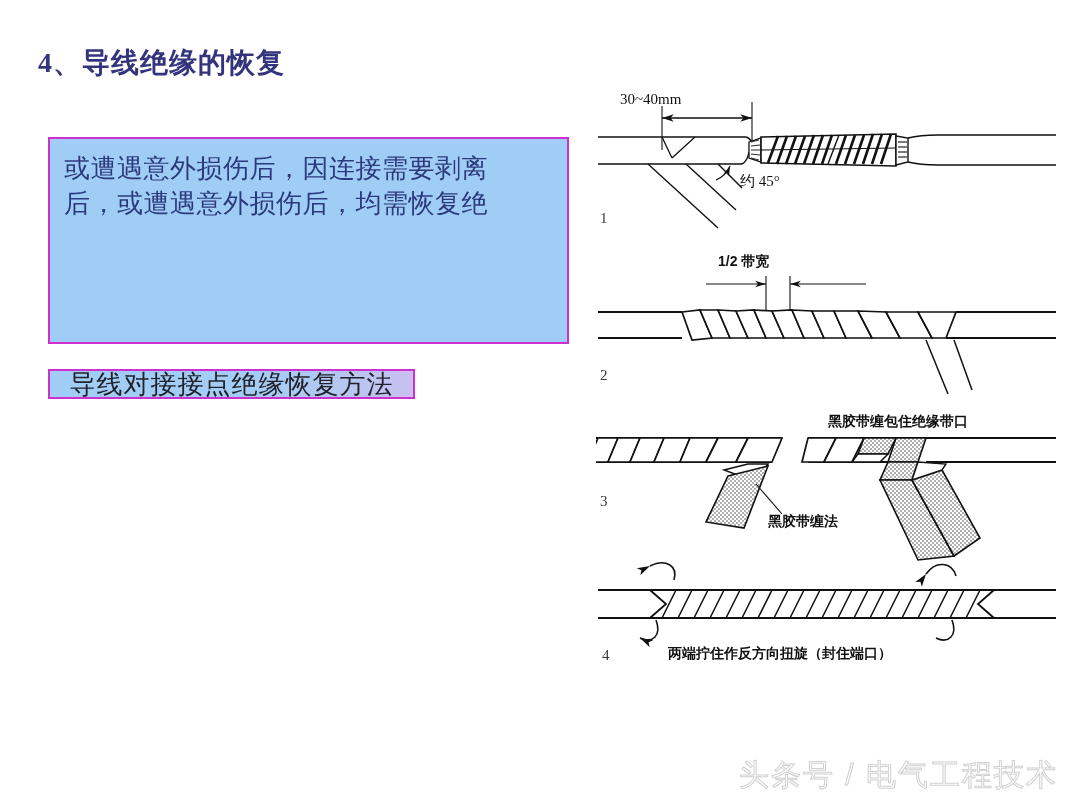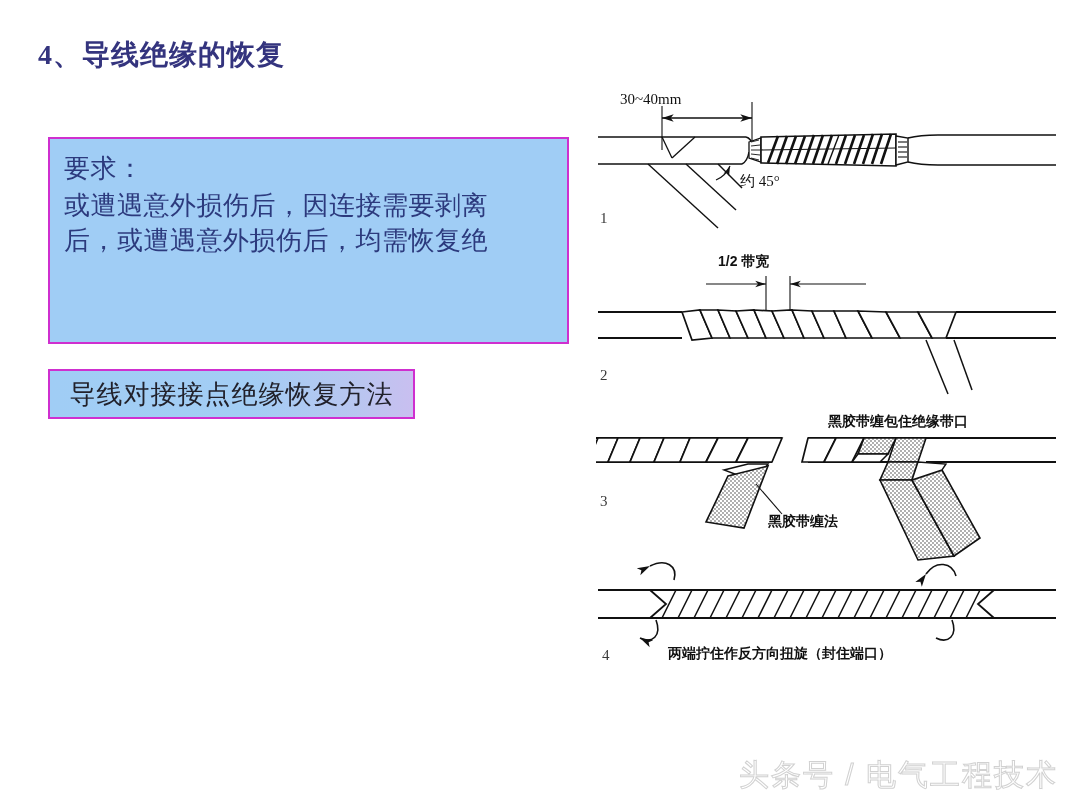--- a/index.html
+++ b/index.html
@@ -12,21 +12,21 @@
     height: 810px;
     position: relative;
     overflow: hidden;
     font-family: "Liberation Serif", "DejaVu Serif", serif;
   }
 
   
   .slide-title {
     position: absolute;
     left: 38px;
-    top: 36px;
+    top: 44px;
     font-size: 28px;
     font-weight: 600;
     color: #34347e;
     letter-spacing: 1px;
     white-space: nowrap;
   }
 
   
   .req-box {
     position: absolute;
@@ -49,21 +49,21 @@
   .req-line.head {
     margin-bottom: 2px;
   }
 
   
   .method-box {
     position: absolute;
     left: 48px;
     top: 369px;
     width: 367px;
-    height: 50px;
+    height: 30px;
     box-sizing: border-box;
     border: 2px solid #cf2fcf;
     background: linear-gradient(90deg, #a0cdf5 0%, #a3cdf4 55%, #b9c6f0 85%, #c9bff0 100%);
     display: flex;
     align-items: center;
     justify-content: center;
   }
   .method-box .label {
     color: #21212b;
     font-size: 26px;
@@ -112,21 +112,20 @@
     letter-spacing: 2px;
     opacity: 0.95;
   }
 </style>
 </head>
 <body>
 
 <div class="slide-title">4、导线绝缘的恢复</div>
 
 <div class="req-box">
-  <div class="req-line head">要求：</div>
   <div class="req-line">或遭遇意外损伤后，因连接需要剥离</div>
   <div class="req-line">后，或遭遇意外损伤后，均需恢复绝</div>
 </div>
 
 <div class="method-box">
   <span class="label">导线对接接点绝缘恢复方法</span>
 </div>
 
 <div class="figure">
 <svg width="462" height="580" viewBox="0 0 462 580" xmlns="http://www.w3.org/2000/svg">

